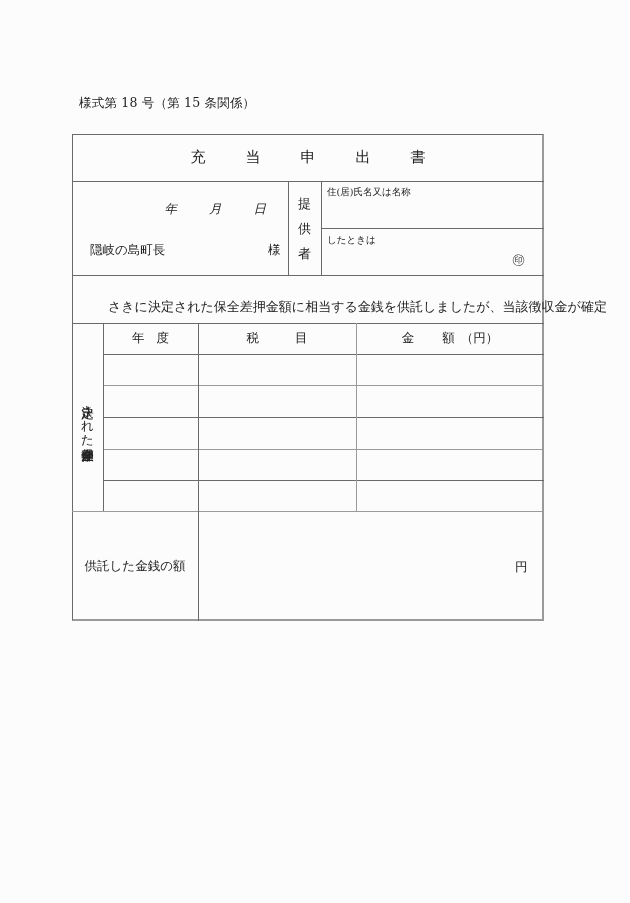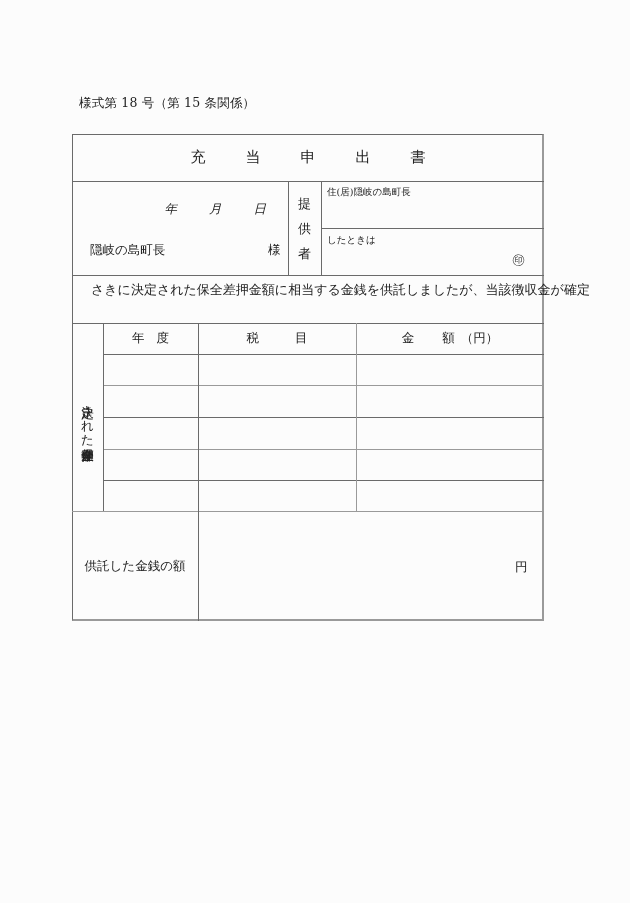--- a/index.html
+++ b/index.html
@@ -45,21 +45,21 @@
       font-size: 13px; line-height: 25px;
     }
     .addr-label { left: 327px; top: 186px; }
     .name-label { left: 327px; top: 234px; }
     .seal { left: 512px; top: 251px; font-size: 13px; }
     .statement {
       left: 72px; top: 275px; width: 472px; height: 48px;
       box-sizing: border-box; padding: 5px 6px 0 6px;
       font-size: 13px; line-height: 20px;
     }
-    .statement p { margin: 0; white-space: nowrap; }
+    .statement p { margin: 17px; white-space: nowrap; }
     .vert-label {
       left: 72px; top: 323px; width: 31px; height: 188px;
       display: flex; align-items: center; justify-content: center;
     }
     .vert-label span {
       writing-mode: vertical-rl; font-size: 12.5px; letter-spacing: 0;
       line-height: 14px;
     }
     .hdr { top: 323px; height: 31px; display: flex; align-items: center; justify-content: center; font-size: 12.5px; }
     .deposit-label {
@@ -110,21 +110,21 @@
 
 <div class="abs t12 mayor">隠岐の島町長</div>
 <div class="abs t12 sama">様</div>
 
 <div class="abs provider-col">
   <span>提</span>
   <span>供</span>
   <span>者</span>
 </div>
 
-<div class="abs t9 addr-label">住(居)隠岐の島町長</div>
+<div class="abs t9 addr-label">住(居)氏名又は名称</div>
 <div class="cell" style="left:322px; top:198px; width:221px; height:29px;"></div>
 
 <div class="abs t9 name-label">したときは</div>
 <div class="cell" style="left:322px; top:246px; width:185px; height:28px;"></div>
 <div class="abs seal">㊞</div>
 
 <div class="abs statement">
   <p>　さきに決定された保全差押金額に相当する金銭を供託しましたが、当該徴収金が確定</p>
 </div>
 

